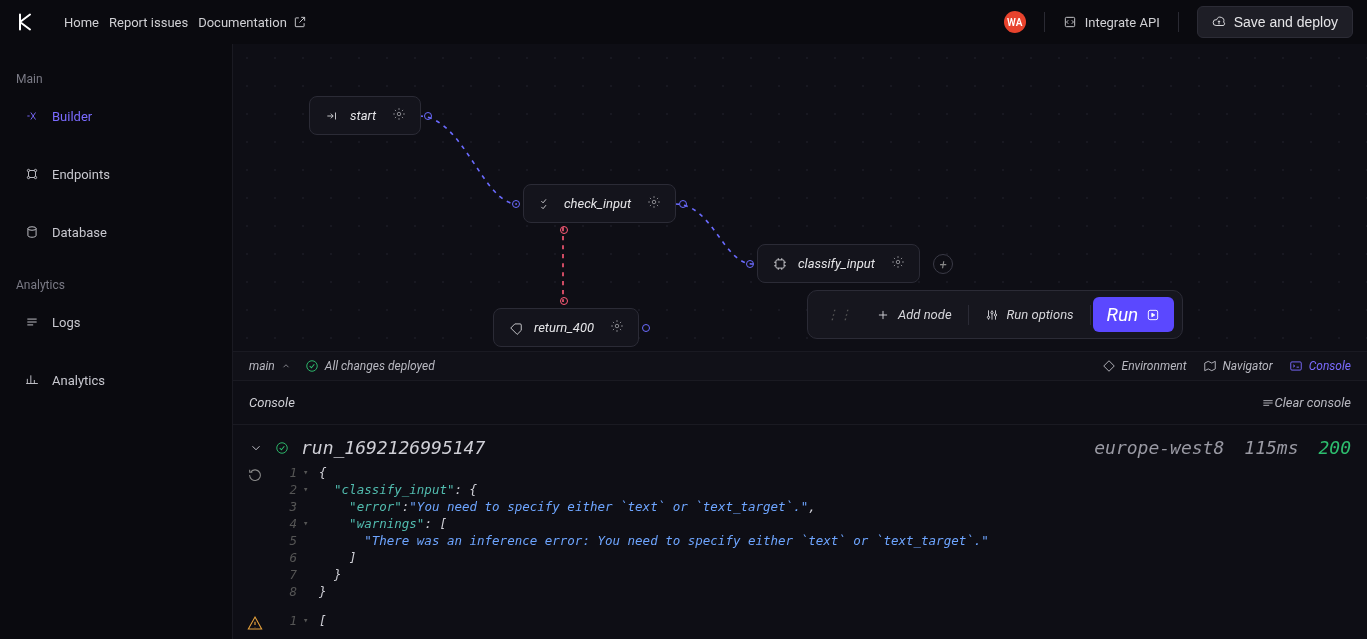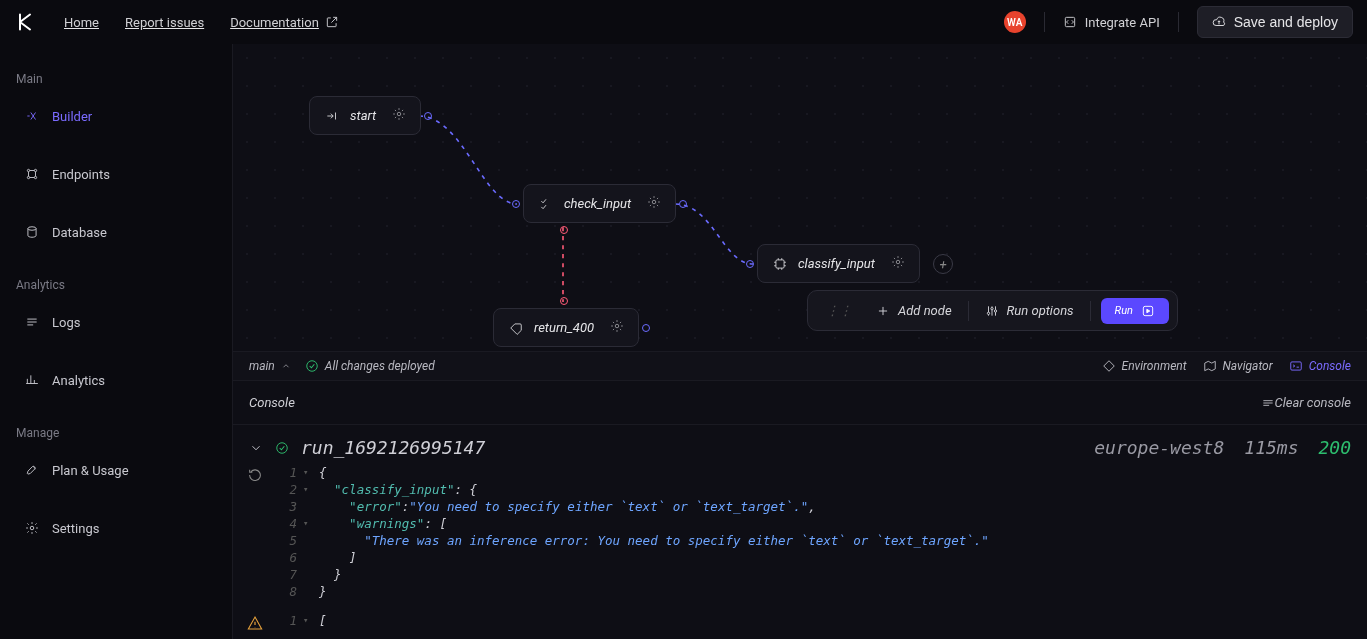--- a/index.html
+++ b/index.html
@@ -18,21 +18,21 @@
     display: flex;
     align-items: center;
     padding: 0 14px;
     gap: 18px;
     background: #0a0a0f;
   }
   .topbar .logo {
     width: 22px; height: 22px;
     display:flex;align-items:center;justify-content:center;
   }
-  .topbar .nav-links { display: flex; gap: 26px; align-items: center; margin-left: 10px; text-decoration: underline;}
+  .topbar .nav-links { display: flex; gap: 10px; align-items: center; margin-left: 10px;}
   .topbar .nav-links a {
     color: #d0d0d4; text-decoration: none; font-size: 13px;
     display:flex;align-items:center;gap:6px;
   }
   .topbar .spacer { flex: 1; }
   .topbar .right { display:flex; align-items:center; gap:18px;}
   .avatar {
     width:22px;height:22px;border-radius:50%;background:#e8432d;
     color:#fff;font-size:10px;display:flex;align-items:center;justify-content:center;
     font-weight:600;
@@ -105,21 +105,21 @@
   }
   .action-bar .grip{color:#555;padding:0 10px;}
   .action-bar .ab-item{
     display:flex;align-items:center;gap:8px;
     color:#d5d5da;font-size:13px;padding:6px 14px;cursor:pointer;
   }
   .action-bar .vsep{width:1px;height:20px;background:#2b2b36;margin:0 2px;}
   .run-btn{
     display:flex;align-items:center;gap:8px;
     background:#5b48ff;color:#fff;border-radius:6px;
-    padding:6px 14px;font-size:11px;cursor:pointer;margin-left:8px;
+    padding:6px 14px;font-size:19px;cursor:pointer;
   }
   
   .status-strip{
     height:30px;display:flex;align-items:center;gap:16px;
     padding:0 16px;background:#111118;border-top:1px solid #1a1a22;border-bottom:1px solid #1a1a22;
     font-size:12px;color:#b8b8c0;
   }
   .status-strip .left{display:flex;align-items:center;gap:14px;}
   .status-strip .chip{display:flex;align-items:center;gap:6px;}
   .status-strip .right{margin-left:auto;display:flex;align-items:center;gap:16px;}
@@ -236,40 +236,20 @@
       </div>
       <div class="side-item">
         <span class="ic">
             <svg class="icon-svg" viewBox="0 0 24 24">
               <path d="M4 18V10M10 18V4M16 18v-6M22 18H2"></path>
             </svg>
           </span>
         <span>Analytics</span>
       </div>
     </div>
-    <div class="side-sect">
-      <div class="side-sect-title">Manage</div>
-      <div class="side-item">
-        <span class="ic">
-            <svg class="icon-svg" viewBox="0 0 24 24">
-              <path d="M5 19l4-1 8-8a3 3 0 0 0-4-4l-8 8-1 4zM14 6l4 4"></path>
-            </svg>
-          </span>
-        <span>Plan &amp; Usage</span>
-      </div>
-      <div class="side-item">
-        <span class="ic">
-            <svg class="icon-svg" viewBox="0 0 24 24">
-              <circle cx="12" cy="12" r="3"></circle>
-              <path d="M12 2v3M12 19v3M4.2 4.2l2.1 2.1M17.7 17.7l2.1 2.1M2 12h3M19 12h3M4.2 19.8l2.1-2.1M17.7 6.3l2.1-2.1"></path>
-            </svg>
-          </span>
-        <span>Settings</span>
-      </div>
-    </div>
   </div>
 
   <div class="canvas-wrap">
 
     <div class="canvas">
 
       <svg class="edge">
         <path d="M186 72 C 230 72, 250 160, 284 160" stroke="#6b6bff" stroke-width="1.6" fill="none" stroke-dasharray="4 5"></path>
         <path d="M442 160 C 480 160, 490 220, 520 220" stroke="#6b6bff" stroke-width="1.6" fill="none" stroke-dasharray="4 5"></path>
         <path d="M330 174 C 330 230, 330 258, 330 258" stroke="#ff5b77" stroke-width="1.6" fill="none" stroke-dasharray="4 5"></path>

